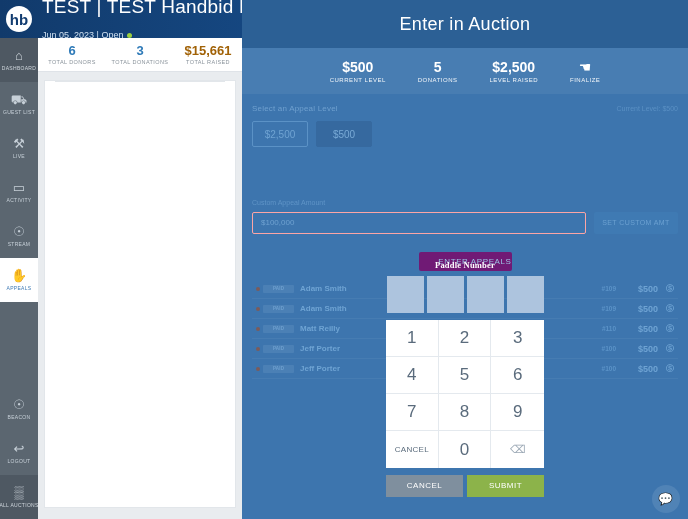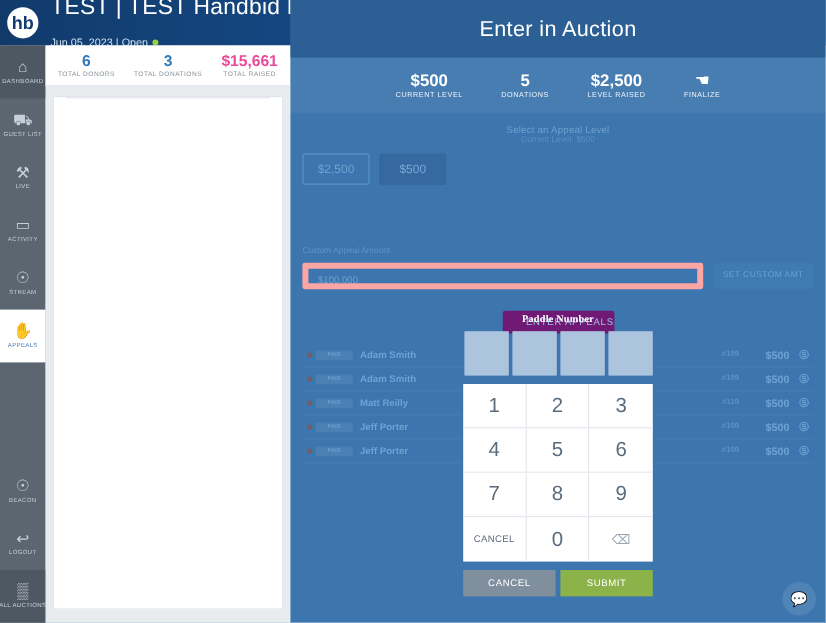--- a/index.html
+++ b/index.html
@@ -76,21 +76,21 @@
   .leftpanel {
     position:absolute; left:38px; top:38px; width:204px; height:481px;
     background:#e9ecef;
   }
   .stats-card {
     background:#ffffff; height:34px; display:flex; align-items:center;
     border-bottom:1px solid #dfe3e8;
   }
   .stat { flex:1; text-align:center; }
   .stat-v { font-size:13px; font-weight:bold; line-height:14px; color:#2e7ab8; }
-  .stat-v.green { color:#ec4899; }
+  .stat-v.green { color:#a16207; }
   .stat-l { font-size:5.5px; color:#8a939b; letter-spacing:.4px; margin-top:1px; }
   .queue-card {
     margin:8px 6px; background:#ffffff; height:428px;
     border:1px solid #e2e6ea;
   }
   .queue-title { font-size:9px; color:#555d65; padding:12px 10px 8px 10px; }
   .queue-rule { height:1px; background:#e2e6ea; margin:0 10px; }
 
   
   .base-main {
@@ -113,34 +113,34 @@
   .ov-stats {
     height:46px; display:flex; align-items:center; justify-content:center;
     gap:32px; background: rgba(255,255,255,.06);
   }
   .ovs { text-align:center; color:#ffffff; }
   .ovs-v { font-size:14px; font-weight:bold; line-height:15px; }
   .ovs-l { font-size:6px; letter-spacing:.5px; margin-top:2px; opacity:.92; }
   .ovs-ic { font-size:14px; line-height:15px; }
 
   .ov-body { position:relative; padding:10px 10px 0 10px; }
-  .lvl-row { display:flex; align-items:center; justify-content:space-between;flex-direction:column; }
+  .lvl-row { display:flex; align-items:center; justify-content:space-between; }
   .lvl-label { font-size:8px; color:#6fa0cf; letter-spacing:.2px; }
   .lvl-cur { font-size:7px; color:#5a90c4; }
   .lvl-btns { display:flex; gap:8px; margin-top:8px; }
   .lvl-btn {
     width:56px; height:26px; line-height:26px; text-align:center;
     font-size:10px; color:#6fa3d2; border:1px solid #5b92c6; border-radius:2px;
   }
   .lvl-btn.sel { background:#36699f; border-color:#36699f; color:#79aad6; }
 
   .cust-label { font-size:7px; color:#5f94c7; margin-top:52px; }
   .cust-row { display:flex; gap:8px; margin-top:6px; align-items:center; }
   .cust-input {
-    flex:1; height:22px; border:5px solid #fca5a5; border-radius:2px;
+    flex:1; height:22px; border:1px solid #fca5a5; border-radius:2px;
     color:#6ea1d0; font-size:8px; padding:0 8px; line-height:20px;
     background:transparent;
   }
   .cust-btn {
     width:84px; height:22px; line-height:22px; text-align:center;
     background:#3f7ab3; color:#6ba0d1; font-size:7px; letter-spacing:.4px;
     border-radius:2px;
   }
 
   .enter-btn {

